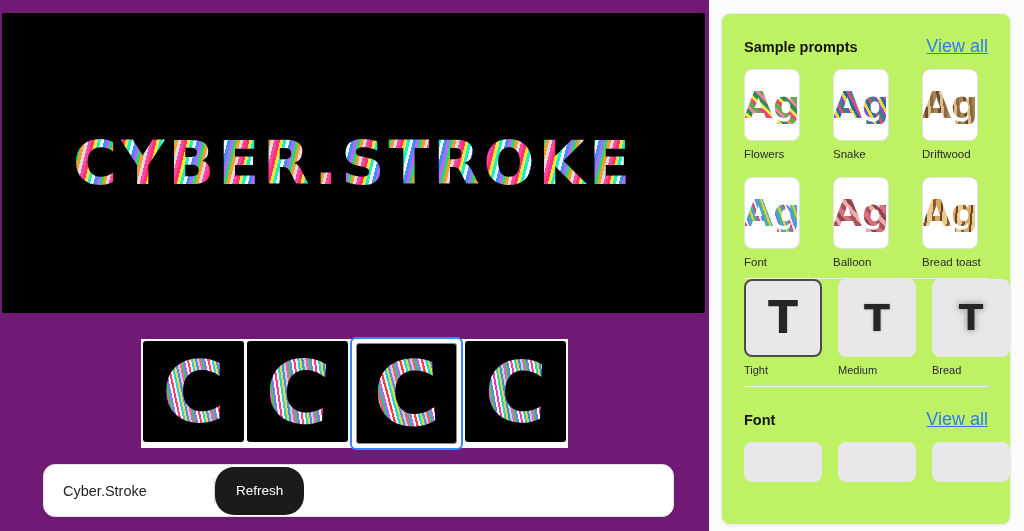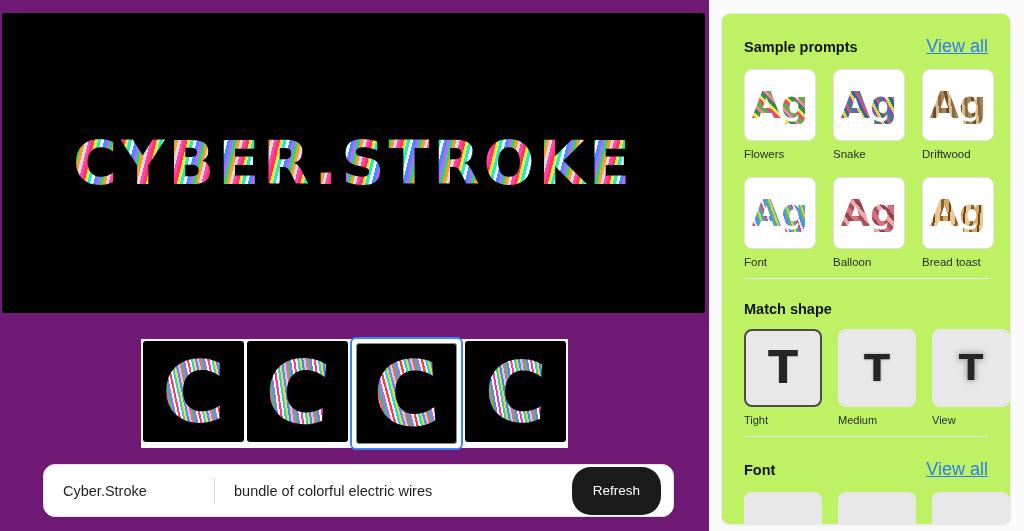--- a/index.html
+++ b/index.html
@@ -151,21 +151,21 @@
   .view-all { font-size: 18px; color: #2f7ced; cursor: pointer; text-decoration: underline; }
   .divider { height: 1px; background: #ececec; margin: 10px 22px 0; }
 
   .card-grid {
     display: grid;
     grid-template-columns: repeat(3, 72px);
     gap: 17px 17px;
   }
   .card-cell { width: 72px; }
   .card {
-    width: 72px; height: 72px;
+    width: 56px; height: 72px;
     background: #fff;
     border: 1px solid #e2e2e2;
     border-radius: 8px;
     display: flex; align-items: center; justify-content: center;
     overflow: hidden;
     cursor: pointer;
   }
   .card .ag {
     font-family: "DejaVu Sans", sans-serif;
     font-size: 38px; font-weight: 700; line-height: 1;
@@ -257,21 +257,20 @@
         <div class="thumb v4">
           <div class="glyph">C</div>
         </div>
       </div>
 
     </div>
 
     <div class="promptbar">
       <div class="prompt-name">Cyber.Stroke</div>
       <div class="prompt-divider"></div>
-      <input class="prompt-text" type="text" value="bundle of colorful electric wires" style="">
       <button class="refresh-btn">Refresh</button>
     </div>
 
   </div>
 
   <div class="panel">
 
     <div class="section">
       <div class="sec-head">
         <div class="sec-title">Sample prompts</div>
@@ -321,23 +320,20 @@
           </div>
           <div class="card-label">Bread toast</div>
         </div>
 
       </div>
     </div>
 
     <div class="divider"></div>
 
     <div class="section">
-      <div class="sec-head">
-        <div class="sec-title">Match shape</div>
-      </div>
 
       <div class="shape-grid">
 
         <div class="shape-cell">
           <div class="shape-card selected">
             <span class="tglyph t-tight">T</span>
           </div>
           <div class="shape-label">Tight</div>
         </div>
 
@@ -345,21 +341,21 @@
           <div class="shape-card">
             <span class="tglyph t-medium">T</span>
           </div>
           <div class="shape-label">Medium</div>
         </div>
 
         <div class="shape-cell">
           <div class="shape-card">
             <span class="tglyph t-loose">T</span>
           </div>
-          <div class="shape-label">View</div>
+          <div class="shape-label">Bread</div>
         </div>
 
       </div>
     </div>
 
     <div class="divider"></div>
 
     <div class="section">
       <div class="sec-head">
         <div class="sec-title">Font</div>

